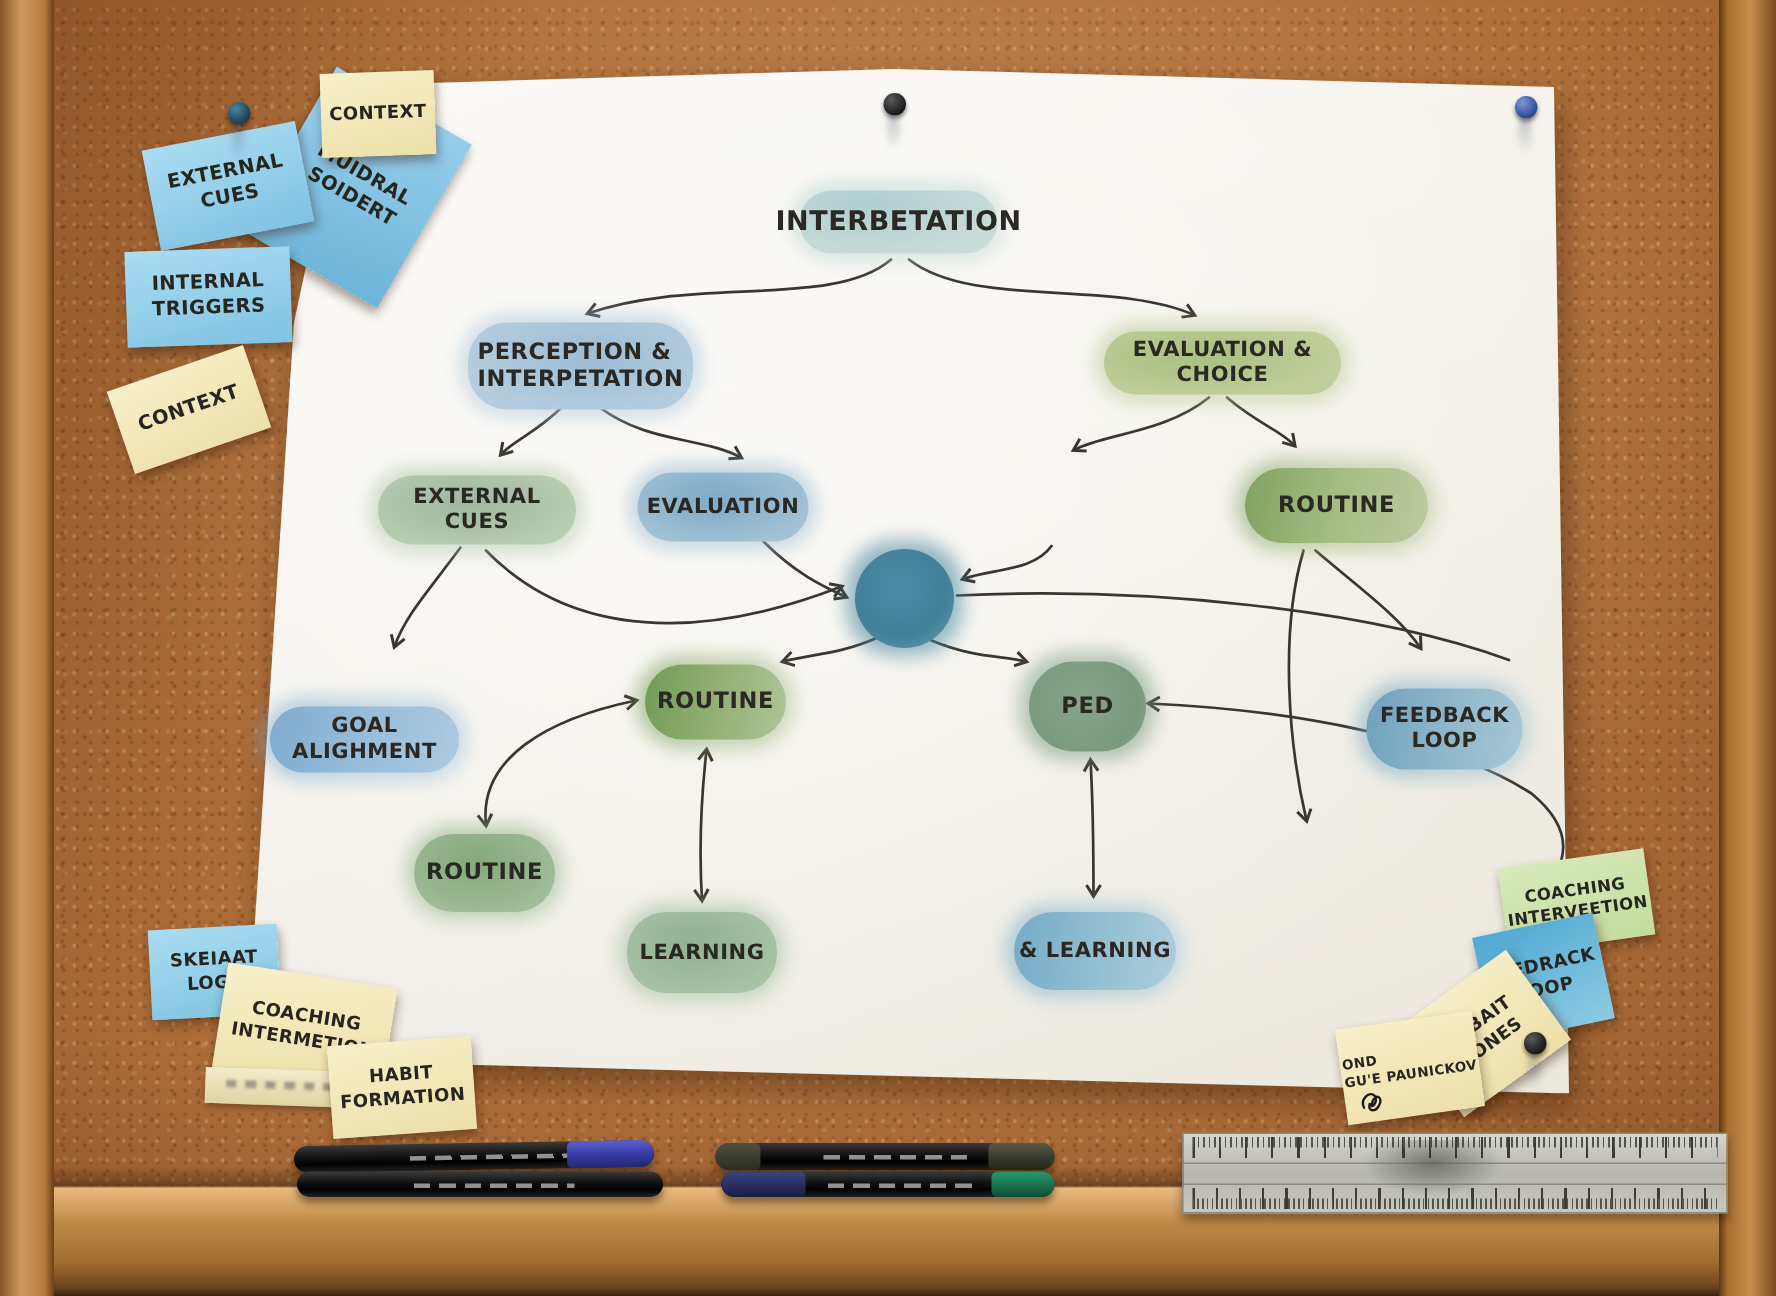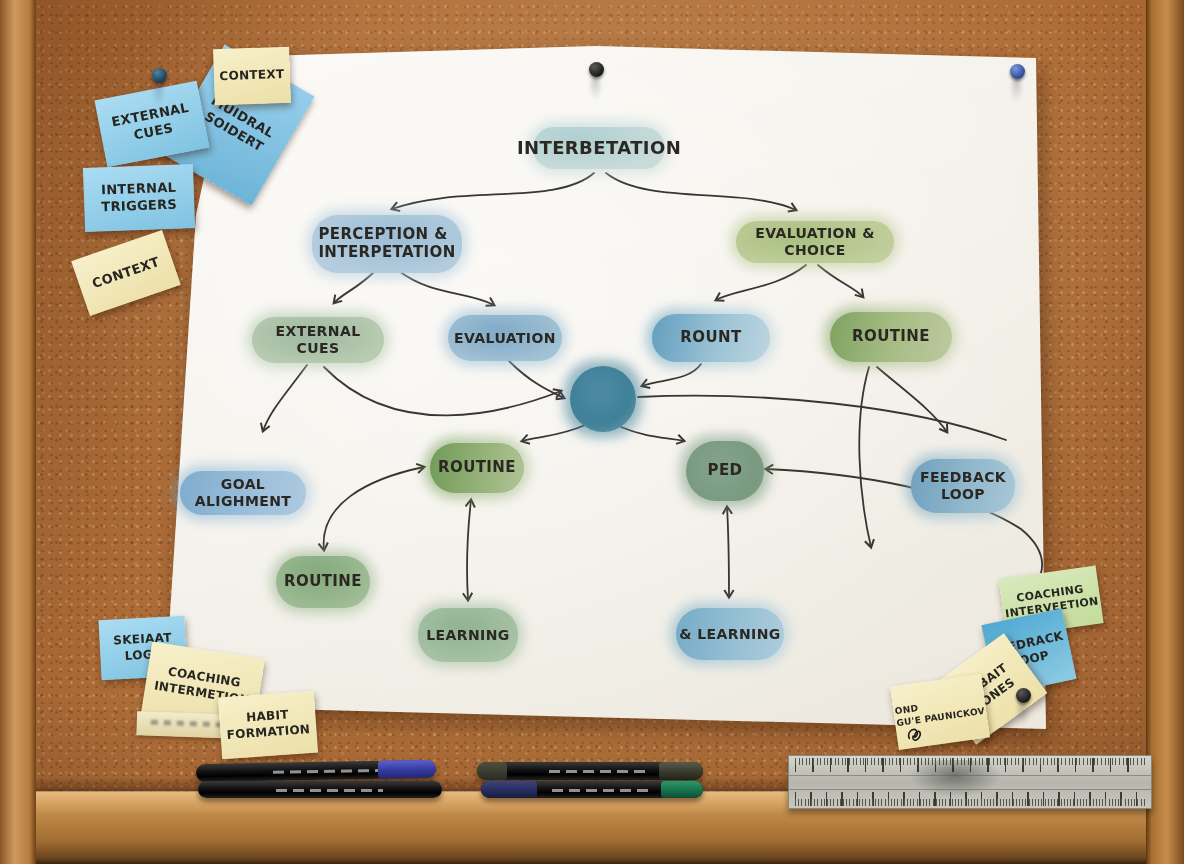--- a/index.html
+++ b/index.html
@@ -154,27 +154,24 @@
 
   <div class="blob" style="left:312px;top:215px;width:150px;height:58px;background:radial-gradient(ellipse at 55% 40%,#9cbdd6,#b6cede 75%);">
     <span class="nlabel" style="font-size:15px;text-align:left">PERCEPTION &amp;
 INTERPETATION</span>
     </div>
 
   <div class="blob" style="left:252px;top:317px;width:132px;height:46px;background:radial-gradient(ellipse at 45% 40%,#9db8a0,#bacdb2 75%);">
     <span class="nlabel" style="font-size:14px">EXTERNAL CUES</span>
     </div>
 
-  <div class="blob" style="left:448px;top:315px;width:114px;height:46px;background:radial-gradient(ellipse at 45% 40%,#7ea9c7,#a6c4d6 78%);justify-content:center;">
+  <div class="blob" style="left:425px;top:315px;width:114px;height:46px;background:radial-gradient(ellipse at 45% 40%,#7ea9c7,#a6c4d6 78%);justify-content:center;">
     <span class="nlabel" style="font-size:14px">EVALUATION</span>
     </div>
 
-  <div class="blob" style="left:652px;top:314px;width:118px;height:48px;background:linear-gradient(100deg,#5f9dbd,#9cc3d6 55%,#bed7e0);">
-    <span class="nlabel" style="font-size:15px">ROUNT</span>
-    </div>
 
   <div class="blob" style="left:830px;top:312px;width:122px;height:50px;background:linear-gradient(100deg,#7da15f,#a7bd85 52%,#bfcaa2);">
     <span class="nlabel" style="font-size:15px">ROUTINE</span>
     </div>
 
   <div class="blob hub" style="left:570px;top:366px;width:66px;height:66px;background:radial-gradient(circle at 45% 40%,#4d8ca4,#3f7f97 58%,#78aab8 92%);"></div>
 
   <div class="blob" style="left:180px;top:443px;width:126px;height:44px;background:linear-gradient(100deg,#7fabcd,#9dc0dc 60%,#aecadf);margin-top:28px;">
     <span class="nlabel" style="font-size:14px">GOAL ALIGHMENT</span>
     </div>

